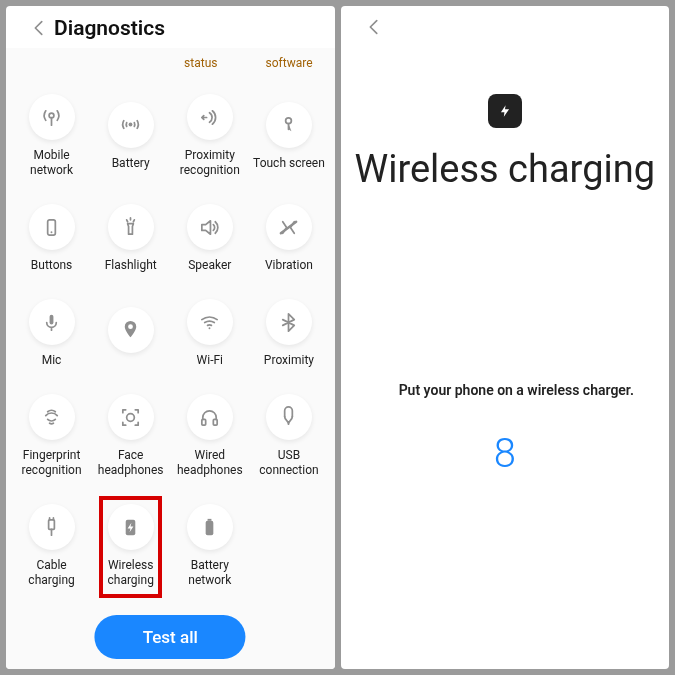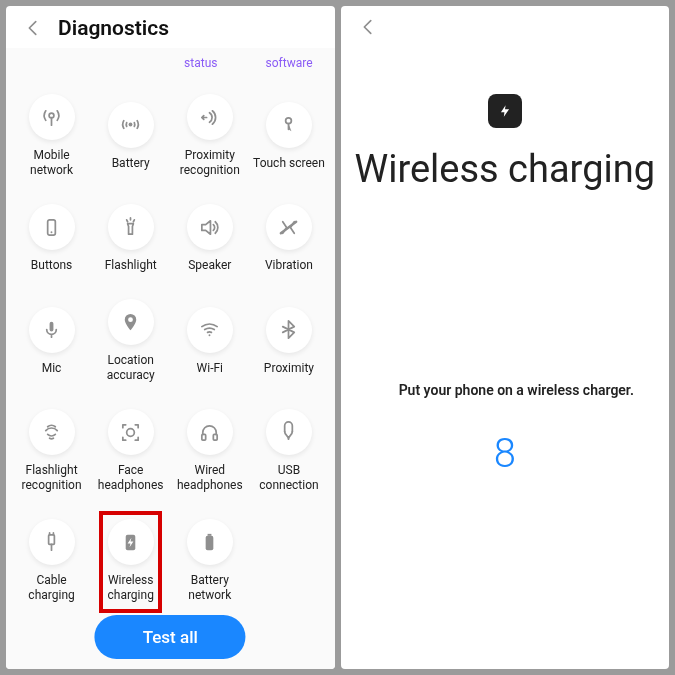--- a/index.html
+++ b/index.html
@@ -15,39 +15,39 @@
     flex: 1;
     background: #fff;
     border-radius: 4px;
     overflow: hidden;
     display: flex;
     flex-direction: column;
     position: relative;
   }
   .header {
     display: flex; align-items: center;
-    padding: 10px 16px 8px;
-    gap: 14px;
+    padding: 10px 22px 8px;
+    gap: 4px;
   }
   .back-chev {
     width: 22px; height: 22px;
     display: inline-flex; align-items: center; justify-content: center;
     color: #222; font-size: 22px;
   }
   .title {
     font-size: 21px; font-weight: 600; color: #111;
   }
   .left-scroll {
     flex: 1; overflow: hidden; position: relative;
     background: #fafafa;
   }
   .sub-row {
     display: flex; justify-content: flex-end; gap: 48px;
     padding: 8px 22px 14px 0;
-    font-size: 12px; color: #8b5cf6;
+    font-size: 12px; color: #a16207;
   }
   .grid {
     display: grid;
     grid-template-columns: repeat(4, 1fr);
     padding: 0 6px;
   }
   .item {
     display: flex; flex-direction: column; align-items: center; justify-content: center;
     padding: 10px 2px 16px;
     text-align: center;
@@ -223,21 +223,20 @@
             </svg>
           </span>
           <span class="label">Mic</span>
         </div>
         <div class="item">
           <span class="icon-circle">
             <svg viewBox="0 0 24 24">
               <path class="icon-fill" d="M12 3a6 6 0 0 0-6 6c0 4 6 11 6 11s6-7 6-11a6 6 0 0 0-6-6zm0 8.5a2.5 2.5 0 1 1 0-5 2.5 2.5 0 0 1 0 5z"></path>
             </svg>
           </span>
-          <span class="label">Location accuracy</span>
         </div>
         <div class="item">
           <span class="icon-circle">
             <svg viewBox="0 0 24 24">
               <g class="icon-g">
                 <path d="M4 9a14 14 0 0 1 16 0 M7 12a10 10 0 0 1 10 0 M10 15a5 5 0 0 1 4 0"></path>
                 <circle cx="12" cy="18" r="1" class="icon-fill" stroke="none"></circle>
               </g>
             </svg>
           </span>
@@ -254,21 +253,21 @@
           <span class="label">Proximity</span>
         </div>
         <div class="item">
           <span class="icon-circle">
             <svg viewBox="0 0 24 24">
               <g class="icon-g">
                 <path d="M8 6a6 6 0 0 1 8 0 M6 10a8 8 0 0 1 12 0 M8 14a6 6 0 0 0 8 0 M10 18a4 4 0 0 0 4 0"></path>
               </g>
             </svg>
           </span>
-          <span class="label">Flashlight recognition</span>
+          <span class="label">Fingerprint recognition</span>
         </div>
         <div class="item">
           <span class="icon-circle">
             <svg viewBox="0 0 24 24">
               <g class="icon-g">
                 <circle cx="12" cy="12" r="4"></circle>
                 <path d="M4 7V4h3 M20 7V4h-3 M4 17v3h3 M20 17v3h-3"></path>
               </g>
             </svg>
           </span>

